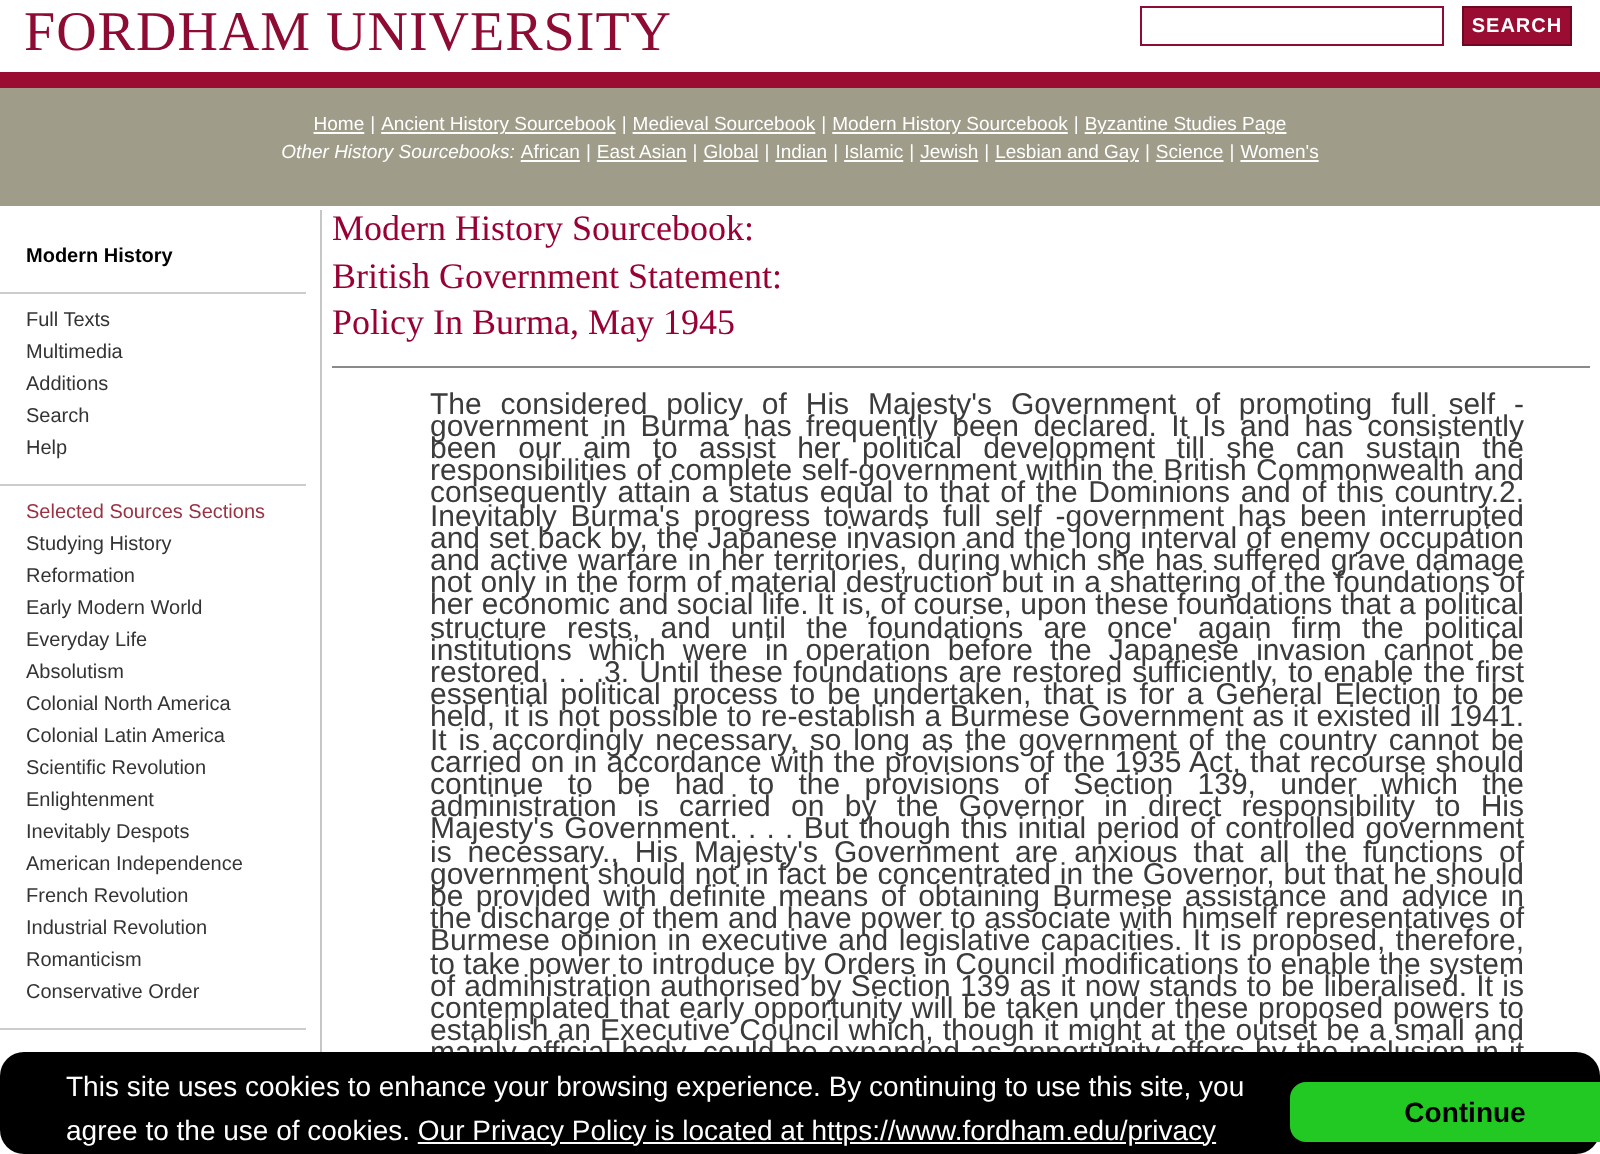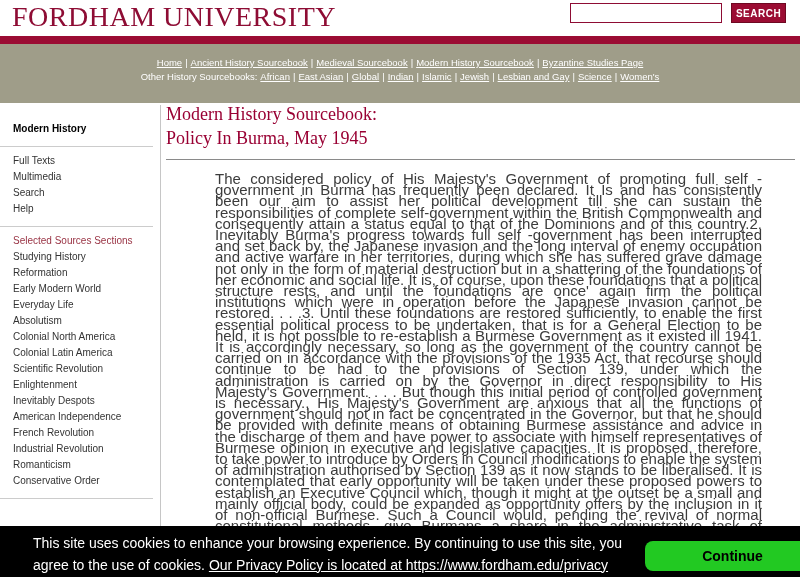--- a/index.html
+++ b/index.html
@@ -18,40 +18,40 @@
           letter-spacing:0.5px; font-family:"Liberation Sans", sans-serif; cursor:pointer; }
 
   .maroon-bar { position:absolute; top:36px; left:0; right:0; height:8px; background:#9b0c33; }
 
   
   .navband { position:absolute; top:44px; left:0; right:0; height:59px; background:#9f9d89;
           text-align:center; color:#fff; font-size:9.5px; padding-top:12px; }
   .nav-row { line-height:14px; white-space:nowrap; }
   .nav-row a { color:#fff; text-decoration:underline; cursor:pointer; }
   .nav-sep { margin:0 3px; color:#fff; }
-  .nav-prefix { margin-right:3px; }
+  .nav-prefix { margin-right:3px;font-style:italic; }
 
   
   .sidebar { position:absolute; top:105px; left:0; width:161px; bottom:0; background:#fff;
           border-right:1px solid #c6c6c6; padding:16px 4px 0 13px; font-size:10px; color:#333; }
   .sb-title { font-weight:bold; color:#000; line-height:16px; }
   .sb-divider { border-top:1px solid #ccc; margin:9px 3px 6px -13px; }
   .sb-item { line-height:16px; cursor:pointer; }
   .sb-section-header { line-height:16px; color:#993344; cursor:pointer; }
 
   
   .main { position:absolute; left:166px; top:103px; width:629px; }
   .page-title { font-family:"Liberation Serif", serif; color:#990033; font-size:18px;
           line-height:23.5px; font-weight:normal; }
   .title-hr { border-top:1px solid #8a8a8a; margin-top:9px; }
   .body-text { margin:13px 0 0 49px; width:547px; font-size:15px; line-height:11.2px;
           color:#3b3b3b; text-align:justify; }
 
   
-  .cookie-banner { position:absolute; left:0; right:0; top:526px; height:51px; background:#000; color:#fff; }
+  .cookie-banner { position:absolute; left:0; right:0; top:526px; height:51px; background:#000; color:#fff;border-radius:12px; }
   .cookie-text { position:absolute; left:33px; top:7px; width:614px; font-size:14px; line-height:21.5px; }
   .cookie-link { color:#fff; text-decoration:underline; cursor:pointer; }
   .continue-btn { position:absolute; left:645px; top:15px; width:175px; height:30px; background:#22c922;
           color:#000; font-weight:bold; font-size:14px; border:none; border-radius:8px;
           font-family:"Liberation Sans", sans-serif; cursor:pointer; }
 </style>
 </head>
 <body>
 
 <div class="page">
@@ -70,20 +70,21 @@
     <div class="nav-row">
       <span class="nav-prefix">Other History Sourcebooks:</span><a>African</a><span class="nav-sep">|</span><a>East Asian</a><span class="nav-sep">|</span><a>Global</a><span class="nav-sep">|</span><a>Indian</a><span class="nav-sep">|</span><a>Islamic</a><span class="nav-sep">|</span><a>Jewish</a><span class="nav-sep">|</span><a>Lesbian and Gay</a><span class="nav-sep">|</span><a>Science</a><span class="nav-sep">|</span><a>Women's</a>
     </div>
   </div>
 
   <div class="sidebar">
     <div class="sb-title">Modern History</div>
     <div class="sb-divider"></div>
     <div class="sb-item">Full Texts</div>
     <div class="sb-item">Multimedia</div>
+    <div class="sb-item">Additions</div>
     <div class="sb-item">Search</div>
     <div class="sb-item">Help</div>
     <div class="sb-divider"></div>
     <div class="sb-section-header">Selected Sources Sections</div>
     <div class="sb-item">Studying History</div>
     <div class="sb-item">Reformation</div>
     <div class="sb-item">Early Modern World</div>
     <div class="sb-item">Everyday Life</div>
     <div class="sb-item">Absolutism</div>
     <div class="sb-item">Colonial North America</div>
@@ -95,20 +96,21 @@
     <div class="sb-item">French Revolution</div>
     <div class="sb-item">Industrial Revolution</div>
     <div class="sb-item">Romanticism</div>
     <div class="sb-item">Conservative Order</div>
     <div class="sb-divider"></div>
   </div>
 
   <div class="main">
     <div class="page-title">
       <div>Modern History Sourcebook:</div>
+      <div>British Government Statement:</div>
       <div>Policy In Burma, May 1945</div>
     </div>
     <div class="title-hr"></div>
     <div class="body-text">The considered policy of His Majesty's Government of promoting full self -government in Burma has frequently been declared. It Is and has consistently been our aim to assist her political development till she can sustain the responsibilities of complete self-government within the British Commonwealth and consequently attain a status equal to that of the Dominions and of this country.2. Inevitably Burma's progress towards full self -government has been interrupted and set back by, the Japanese invasion and the long interval of enemy occupation and active warfare in her territories, during which she has suffered grave damage not only in the form of material destruction but in a shattering of the foundations of her economic and social life. It is, of course, upon these foundations that a political structure rests, and until the foundations are once' again firm the political institutions which were in operation before the Japanese invasion cannot be restored. . . .3. Until these foundations are restored sufficiently, to enable the first essential political process to be undertaken, that is for a General Election to be held, it is not possible to re-establish a Burmese Government as it existed ill 1941. It is accordingly necessary, so long as the government of the country cannot be carried on in accordance with the provisions of the 1935 Act, that recourse should continue to be had to the provisions of Section 139, under which the administration is carried on by the Governor in direct responsibility to His Majesty's Government. . . . But though this initial period of controlled government is necessary., His Majesty's Government are anxious that all the functions of government should not in fact be concentrated in the Governor, but that he should be provided with definite means of obtaining Burmese assistance and advice in the discharge of them and have power to associate with himself representatives of Burmese opinion in executive and legislative capacities. It is proposed, therefore, to take power to introduce by Orders in Council modifications to enable the system of administration authorised by Section 139 as it now stands to be liberalised. It is contemplated that early opportunity will be taken under these proposed powers to establish an Executive Council which, though it might at the outset be a small and mainly official body, could be expanded as opportunity offers by the inclusion in it of non-official Burmese. Such a Council would, pending the revival of normal constitutional methods, give Burmans a share in the administrative task of restoring the economy of their country, subject to the retention of the Governor's powers of supervision and control. . . .4. . . . It is the intention of His Majesty's Government that when conditions are sufficiently restored to make it possible to hold an election and terminate the operation of Section 139, the normal provisions of the Act (unless amended by the incorporation of temporary provisions which had been found to commend themselves to Burmans) will re-enter into force. A General Election could then be held, and a Legislature formed with the same degree of authority, over the same range of matters as it enjoyed before the Japanese invasion.5. Government in accordance with the provisions of the Act of 1935 having thus been restored, as soon as the conditions in the country permit, a second phase in constitutional development will begin, during which the ground will be</div>
   </div>
 
   <div class="cookie-banner">
     <div class="cookie-text">
       <span>This site uses cookies to enhance your browsing experience. By continuing to use this site, you agree to the use of cookies. </span><a class="cookie-link">Our Privacy Policy is located at https://www.fordham.edu/privacy</a>
     </div>

